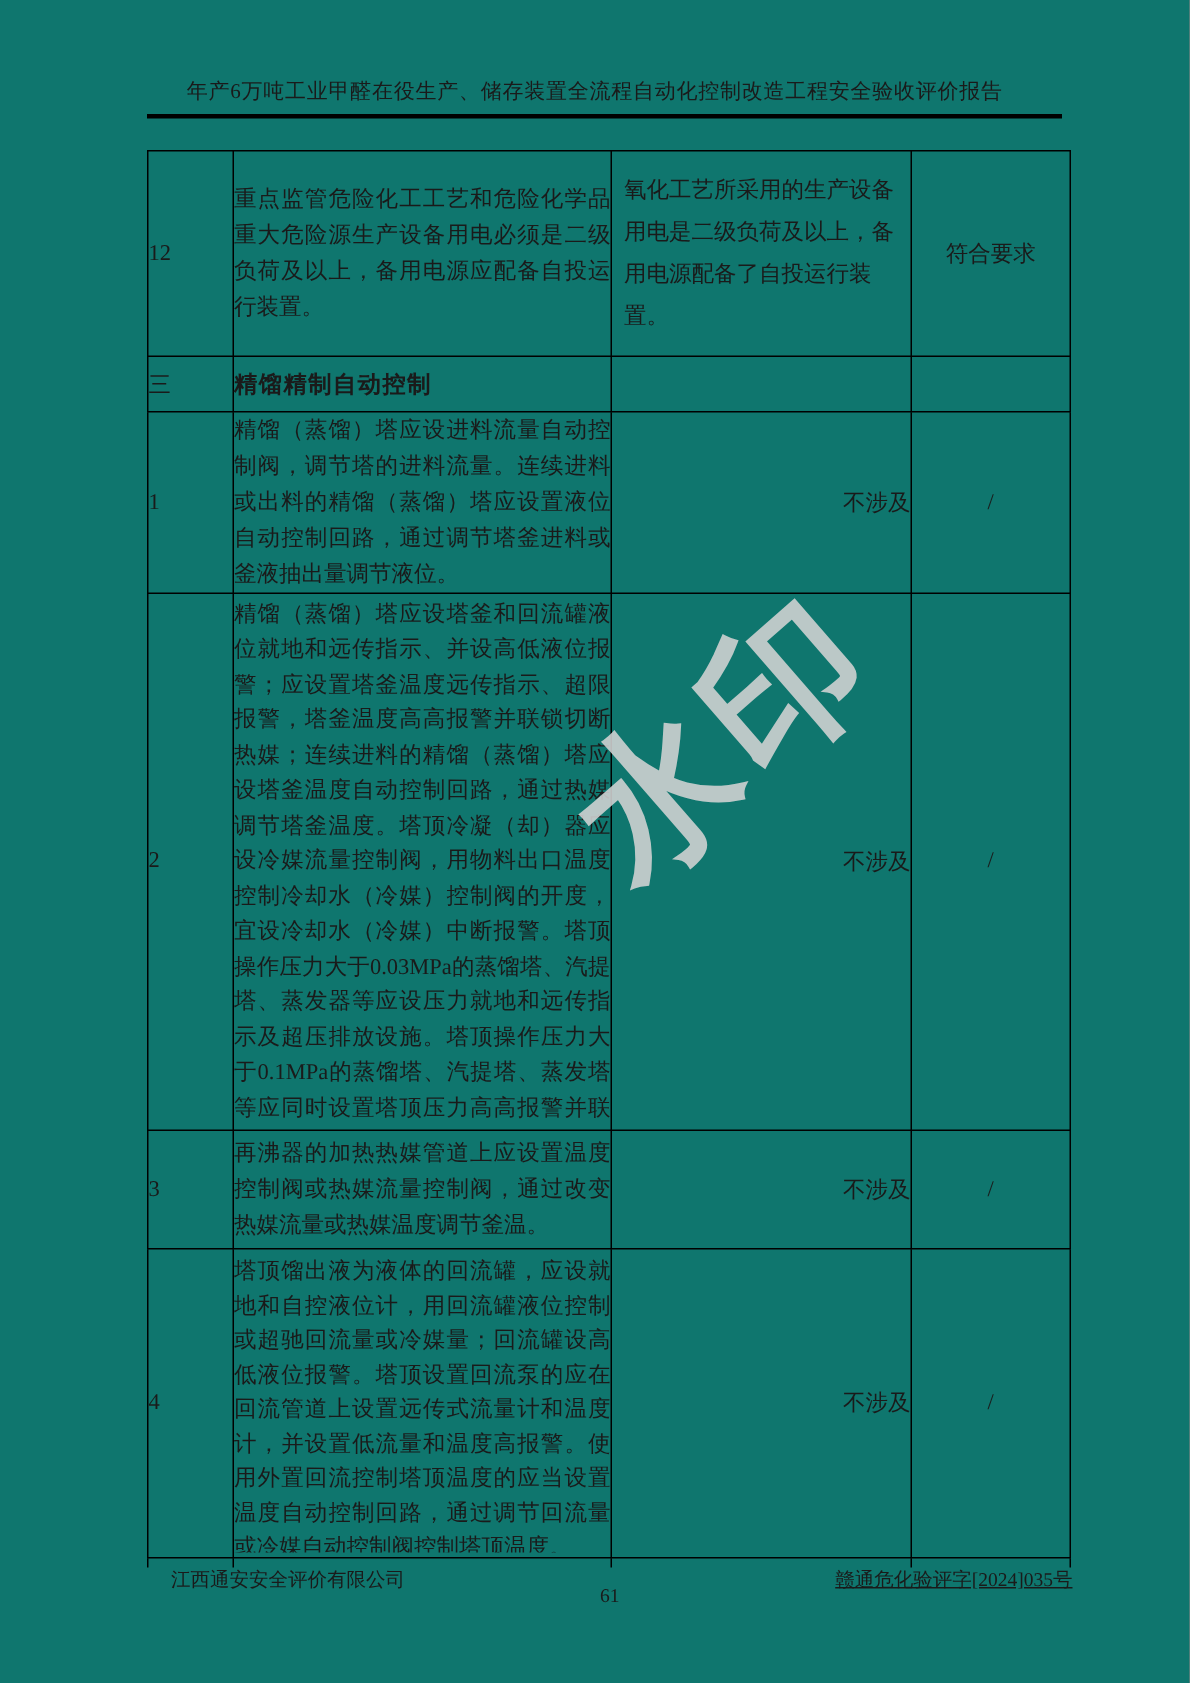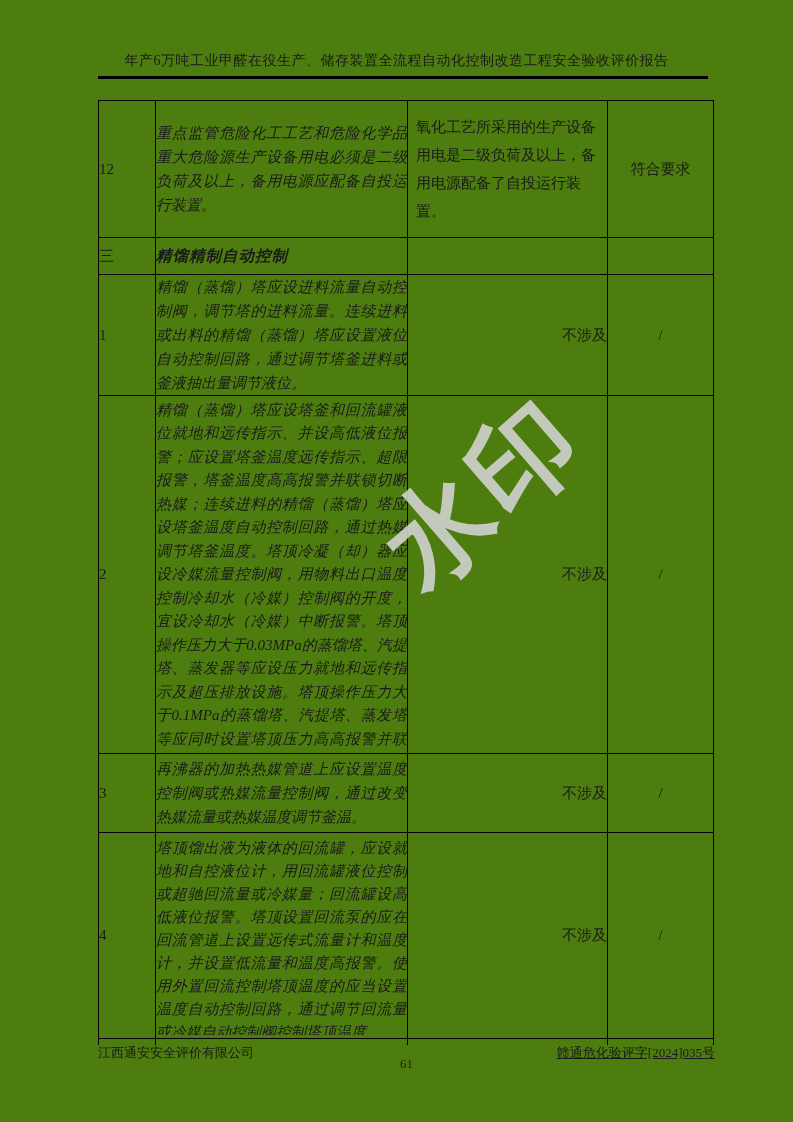--- a/index.html
+++ b/index.html
@@ -1,19 +1,19 @@
 <!DOCTYPE html>
 <html><head>
 <meta charset="utf-8">
 <style>
   html,body{margin:0;padding:0;background:#888;}
   .page{
     position:relative;
     width:793px;height:1122px;
-    background:#4d7c0f;
+    background:#0f766e;
     font-family:"Liberation Serif","DejaVu Serif",serif;
     color:#1a1a1a;
     overflow:hidden;
   }
   
   .doc-header{
     position:absolute;left:0;top:52px;width:100%;
     text-align:center;font-size:14px;letter-spacing:0.5px;
     white-space:nowrap;
   }
@@ -29,21 +29,21 @@
   table.ctable{
     border-collapse:collapse;table-layout:fixed;width:615px;
   }
   table.ctable td{
     border:1.5px solid #000;
     vertical-align:middle;
     padding:0;
     font-size:15px;
   }
   td.c-no{text-align:left;}
-  td.c-req{padding:4px 6px;font-style:italic;}
+  td.c-req{padding:4px 6px;}
   td.c-req .cell-text{
     text-align:justify;line-height:24px;overflow:hidden;
   }
   td.c-ver{text-align:right;}
   td.c-ver.long{text-align:left;padding:12px 8px;}
   td.c-ver.long .cell-text{line-height:28px;font-size:15px;overflow:hidden;}
   td.c-con{text-align:center;}
   tr.r-12 td{height:95px;}
   tr.r-sec td{height:36px;}
   tr.r-sec .sec-title{font-weight:bold;text-align:left;font-size:15.5px;letter-spacing:1px;}
@@ -63,21 +63,21 @@
     font-family:"Liberation Sans","DejaVu Sans",sans-serif;
     font-weight:bold;font-size:105px;line-height:105px;
     letter-spacing:6px;color:rgba(212,212,212,0.88);
     white-space:nowrap;pointer-events:none;z-index:5;
   }
   
   .doc-footer{
     position:absolute;left:98px;top:1044px;width:617px;height:20px;
     font-size:13px;
   }
-  .footer-company{position:absolute;left:0;top:0;}
+  .footer-company{position:absolute;left:16px;top:0;}
   .footer-page{position:absolute;left:0;width:100%;text-align:center;top:12px;}
   .footer-doc{position:absolute;right:0;top:0;text-decoration:underline;}
 </style>
 </head>
 <body>
 
 <div class="page">
 
   <div class="doc-header">年产6万吨工业甲醛在役生产、储存装置全流程自动化控制改造工程安全验收评价报告</div>
   <div class="header-rule"></div>

